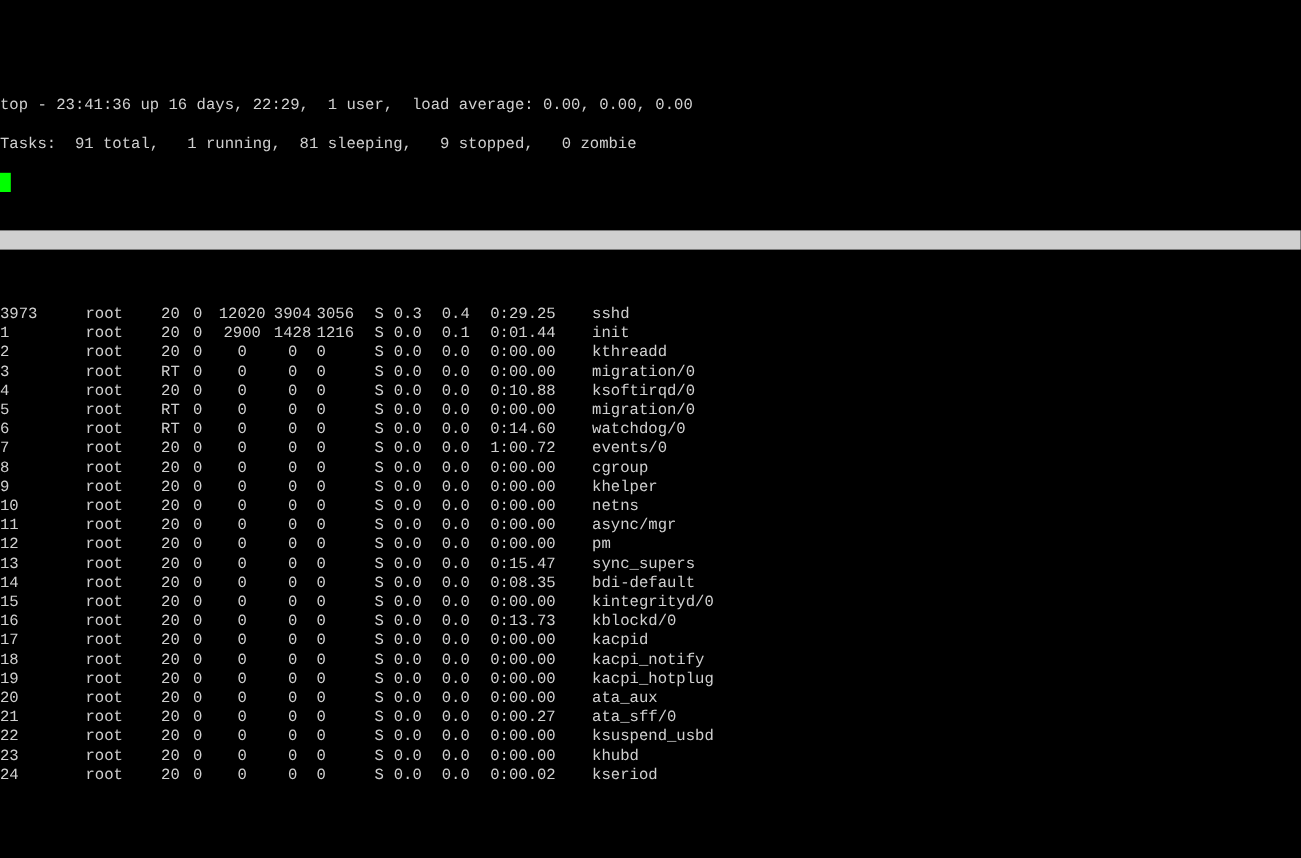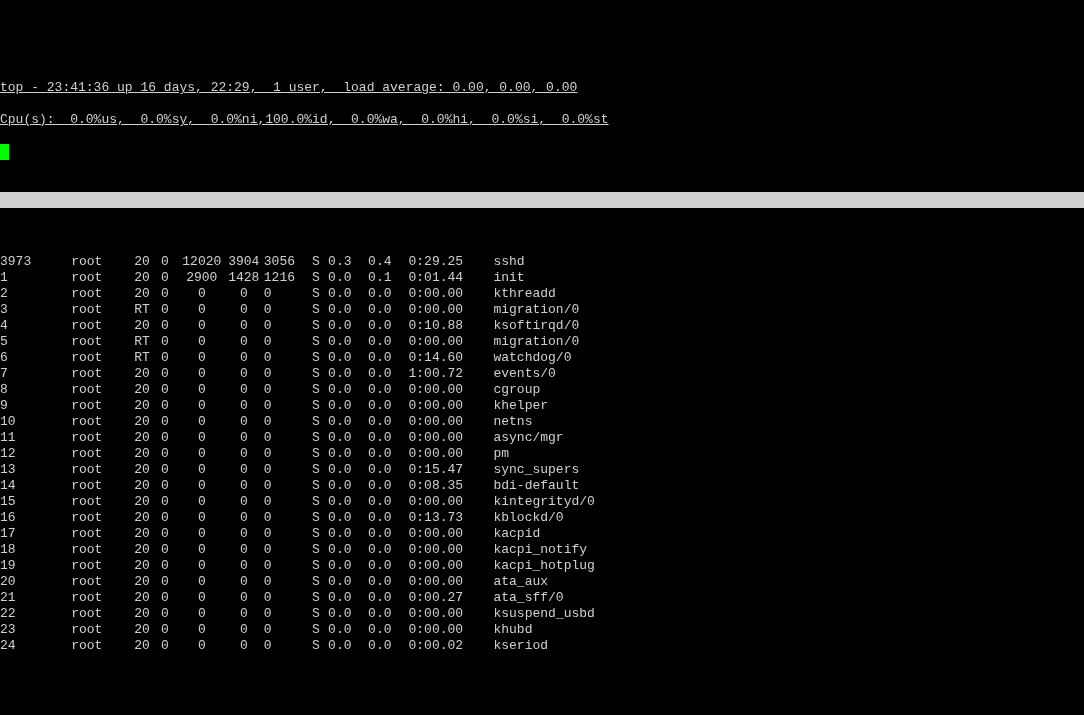--- a/index.html
+++ b/index.html
@@ -8,21 +8,21 @@
       color: #d0d0d0;
       font-family: Consolas, 'Courier New', monospace;
       font-size: 13px;
       line-height: 16px;
       width: 1084px;
       height: 715px;
       overflow: hidden;
       white-space: pre;
     }
     .summary { padding: 0; }
-    .summary-line { height: 16px; text-decoration: underline; }
+    .summary-line { height: 16px; }
     .cursor {
       display: inline-block;
       width: 9px;
       height: 16px;
       background: #00ff00;
       vertical-align: top;
     }
     .header-row {
       background: #d0d0d0;
       color: #000;
@@ -44,20 +44,20 @@
     .cmd { padding-left: 6px; }
     .bold { font-weight: bold; }
   </style>
 </head>
 <body>
 
 
 
 <div class="summary">
 <div class="summary-line">top - 23:41:36 up 16 days, 22:29,  1 user,  load average: 0.00, 0.00, 0.00</div>
-<div class="summary-line">Cpu(s):  0.0%us,  0.0%sy,  0.0%ni,100.0%id,  0.0%wa,  0.0%hi,  0.0%si,  0.0%st</div>
+<div class="summary-line">Tasks:  91 total,   1 running,  81 sleeping,   9 stopped,   0 zombie</div>
 <div class="summary-line"><span class="cursor"></span></div>
 </div>
 <div class="header-row bold"><span class="col pid">PID</span> <span class="col user">USER</span><span class="col pr">PR</span><span class="col ni">NI</span><span class="col virt">VIRT</span><span class="col res">RES</span><span class="col shr">SHR</span><span class="col s">S</span><span class="col cpu">%CPU</span><span class="col mem">%MEM</span><span class="col time">TIME+</span>  <span class="col cmd">COMMAND</span></div>
 <div id="proc-body"><div class="proc-row"><span class="col pid">3973</span> <span class="col user">root</span><span class="col pr">20</span><span class="col ni">0</span><span class="col virt">12020</span><span class="col res">3904</span><span class="col shr">3056</span><span class="col s">S</span><span class="col cpu">0.3</span><span class="col mem">0.4</span><span class="col time">0:29.25</span>  <span class="col cmd">sshd</span></div><div class="proc-row"><span class="col pid">1</span> <span class="col user">root</span><span class="col pr">20</span><span class="col ni">0</span><span class="col virt">2900</span><span class="col res">1428</span><span class="col shr">1216</span><span class="col s">S</span><span class="col cpu">0.0</span><span class="col mem">0.1</span><span class="col time">0:01.44</span>  <span class="col cmd">init</span></div><div class="proc-row"><span class="col pid">2</span> <span class="col user">root</span><span class="col pr">20</span><span class="col ni">0</span><span class="col virt">0</span><span class="col res">0</span><span class="col shr">0</span><span class="col s">S</span><span class="col cpu">0.0</span><span class="col mem">0.0</span><span class="col time">0:00.00</span>  <span class="col cmd">kthreadd</span></div><div class="proc-row"><span class="col pid">3</span> <span class="col user">root</span><span class="col pr">RT</span><span class="col ni">0</span><span class="col virt">0</span><span class="col res">0</span><span class="col shr">0</span><span class="col s">S</span><span class="col cpu">0.0</span><span class="col mem">0.0</span><span class="col time">0:00.00</span>  <span class="col cmd">migration/0</span></div><div class="proc-row"><span class="col pid">4</span> <span class="col user">root</span><span class="col pr">20</span><span class="col ni">0</span><span class="col virt">0</span><span class="col res">0</span><span class="col shr">0</span><span class="col s">S</span><span class="col cpu">0.0</span><span class="col mem">0.0</span><span class="col time">0:10.88</span>  <span class="col cmd">ksoftirqd/0</span></div><div class="proc-row"><span class="col pid">5</span> <span class="col user">root</span><span class="col pr">RT</span><span class="col ni">0</span><span class="col virt">0</span><span class="col res">0</span><span class="col shr">0</span><span class="col s">S</span><span class="col cpu">0.0</span><span class="col mem">0.0</span><span class="col time">0:00.00</span>  <span class="col cmd">migration/0</span></div><div class="proc-row"><span class="col pid">6</span> <span class="col user">root</span><span class="col pr">RT</span><span class="col ni">0</span><span class="col virt">0</span><span class="col res">0</span><span class="col shr">0</span><span class="col s">S</span><span class="col cpu">0.0</span><span class="col mem">0.0</span><span class="col time">0:14.60</span>  <span class="col cmd">watchdog/0</span></div><div class="proc-row"><span class="col pid">7</span> <span class="col user">root</span><span class="col pr">20</span><span class="col ni">0</span><span class="col virt">0</span><span class="col res">0</span><span class="col shr">0</span><span class="col s">S</span><span class="col cpu">0.0</span><span class="col mem">0.0</span><span class="col time">1:00.72</span>  <span class="col cmd">events/0</span></div><div class="proc-row"><span class="col pid">8</span> <span class="col user">root</span><span class="col pr">20</span><span class="col ni">0</span><span class="col virt">0</span><span class="col res">0</span><span class="col shr">0</span><span class="col s">S</span><span class="col cpu">0.0</span><span class="col mem">0.0</span><span class="col time">0:00.00</span>  <span class="col cmd">cgroup</span></div><div class="proc-row"><span class="col pid">9</span> <span class="col user">root</span><span class="col pr">20</span><span class="col ni">0</span><span class="col virt">0</span><span class="col res">0</span><span class="col shr">0</span><span class="col s">S</span><span class="col cpu">0.0</span><span class="col mem">0.0</span><span class="col time">0:00.00</span>  <span class="col cmd">khelper</span></div><div class="proc-row"><span class="col pid">10</span> <span class="col user">root</span><span class="col pr">20</span><span class="col ni">0</span><span class="col virt">0</span><span class="col res">0</span><span class="col shr">0</span><span class="col s">S</span><span class="col cpu">0.0</span><span class="col mem">0.0</span><span class="col time">0:00.00</span>  <span class="col cmd">netns</span></div><div class="proc-row"><span class="col pid">11</span> <span class="col user">root</span><span class="col pr">20</span><span class="col ni">0</span><span class="col virt">0</span><span class="col res">0</span><span class="col shr">0</span><span class="col s">S</span><span class="col cpu">0.0</span><span class="col mem">0.0</span><span class="col time">0:00.00</span>  <span class="col cmd">async/mgr</span></div><div class="proc-row"><span class="col pid">12</span> <span class="col user">root</span><span class="col pr">20</span><span class="col ni">0</span><span class="col virt">0</span><span class="col res">0</span><span class="col shr">0</span><span class="col s">S</span><span class="col cpu">0.0</span><span class="col mem">0.0</span><span class="col time">0:00.00</span>  <span class="col cmd">pm</span></div><div class="proc-row"><span class="col pid">13</span> <span class="col user">root</span><span class="col pr">20</span><span class="col ni">0</span><span class="col virt">0</span><span class="col res">0</span><span class="col shr">0</span><span class="col s">S</span><span class="col cpu">0.0</span><span class="col mem">0.0</span><span class="col time">0:15.47</span>  <span class="col cmd">sync_supers</span></div><div class="proc-row"><span class="col pid">14</span> <span class="col user">root</span><span class="col pr">20</span><span class="col ni">0</span><span class="col virt">0</span><span class="col res">0</span><span class="col shr">0</span><span class="col s">S</span><span class="col cpu">0.0</span><span class="col mem">0.0</span><span class="col time">0:08.35</span>  <span class="col cmd">bdi-default</span></div><div class="proc-row"><span class="col pid">15</span> <span class="col user">root</span><span class="col pr">20</span><span class="col ni">0</span><span class="col virt">0</span><span class="col res">0</span><span class="col shr">0</span><span class="col s">S</span><span class="col cpu">0.0</span><span class="col mem">0.0</span><span class="col time">0:00.00</span>  <span class="col cmd">kintegrityd/0</span></div><div class="proc-row"><span class="col pid">16</span> <span class="col user">root</span><span class="col pr">20</span><span class="col ni">0</span><span class="col virt">0</span><span class="col res">0</span><span class="col shr">0</span><span class="col s">S</span><span class="col cpu">0.0</span><span class="col mem">0.0</span><span class="col time">0:13.73</span>  <span class="col cmd">kblockd/0</span></div><div class="proc-row"><span class="col pid">17</span> <span class="col user">root</span><span class="col pr">20</span><span class="col ni">0</span><span class="col virt">0</span><span class="col res">0</span><span class="col shr">0</span><span class="col s">S</span><span class="col cpu">0.0</span><span class="col mem">0.0</span><span class="col time">0:00.00</span>  <span class="col cmd">kacpid</span></div><div class="proc-row"><span class="col pid">18</span> <span class="col user">root</span><span class="col pr">20</span><span class="col ni">0</span><span class="col virt">0</span><span class="col res">0</span><span class="col shr">0</span><span class="col s">S</span><span class="col cpu">0.0</span><span class="col mem">0.0</span><span class="col time">0:00.00</span>  <span class="col cmd">kacpi_notify</span></div><div class="proc-row"><span class="col pid">19</span> <span class="col user">root</span><span class="col pr">20</span><span class="col ni">0</span><span class="col virt">0</span><span class="col res">0</span><span class="col shr">0</span><span class="col s">S</span><span class="col cpu">0.0</span><span class="col mem">0.0</span><span class="col time">0:00.00</span>  <span class="col cmd">kacpi_hotplug</span></div><div class="proc-row"><span class="col pid">20</span> <span class="col user">root</span><span class="col pr">20</span><span class="col ni">0</span><span class="col virt">0</span><span class="col res">0</span><span class="col shr">0</span><span class="col s">S</span><span class="col cpu">0.0</span><span class="col mem">0.0</span><span class="col time">0:00.00</span>  <span class="col cmd">ata_aux</span></div><div class="proc-row"><span class="col pid">21</span> <span class="col user">root</span><span class="col pr">20</span><span class="col ni">0</span><span class="col virt">0</span><span class="col res">0</span><span class="col shr">0</span><span class="col s">S</span><span class="col cpu">0.0</span><span class="col mem">0.0</span><span class="col time">0:00.27</span>  <span class="col cmd">ata_sff/0</span></div><div class="proc-row"><span class="col pid">22</span> <span class="col user">root</span><span class="col pr">20</span><span class="col ni">0</span><span class="col virt">0</span><span class="col res">0</span><span class="col shr">0</span><span class="col s">S</span><span class="col cpu">0.0</span><span class="col mem">0.0</span><span class="col time">0:00.00</span>  <span class="col cmd">ksuspend_usbd</span></div><div class="proc-row"><span class="col pid">23</span> <span class="col user">root</span><span class="col pr">20</span><span class="col ni">0</span><span class="col virt">0</span><span class="col res">0</span><span class="col shr">0</span><span class="col s">S</span><span class="col cpu">0.0</span><span class="col mem">0.0</span><span class="col time">0:00.00</span>  <span class="col cmd">khubd</span></div><div class="proc-row"><span class="col pid">24</span> <span class="col user">root</span><span class="col pr">20</span><span class="col ni">0</span><span class="col virt">0</span><span class="col res">0</span><span class="col shr">0</span><span class="col s">S</span><span class="col cpu">0.0</span><span class="col mem">0.0</span><span class="col time">0:00.02</span>  <span class="col cmd">kseriod</span></div></div>
 
 
 
 
 </body></html>

